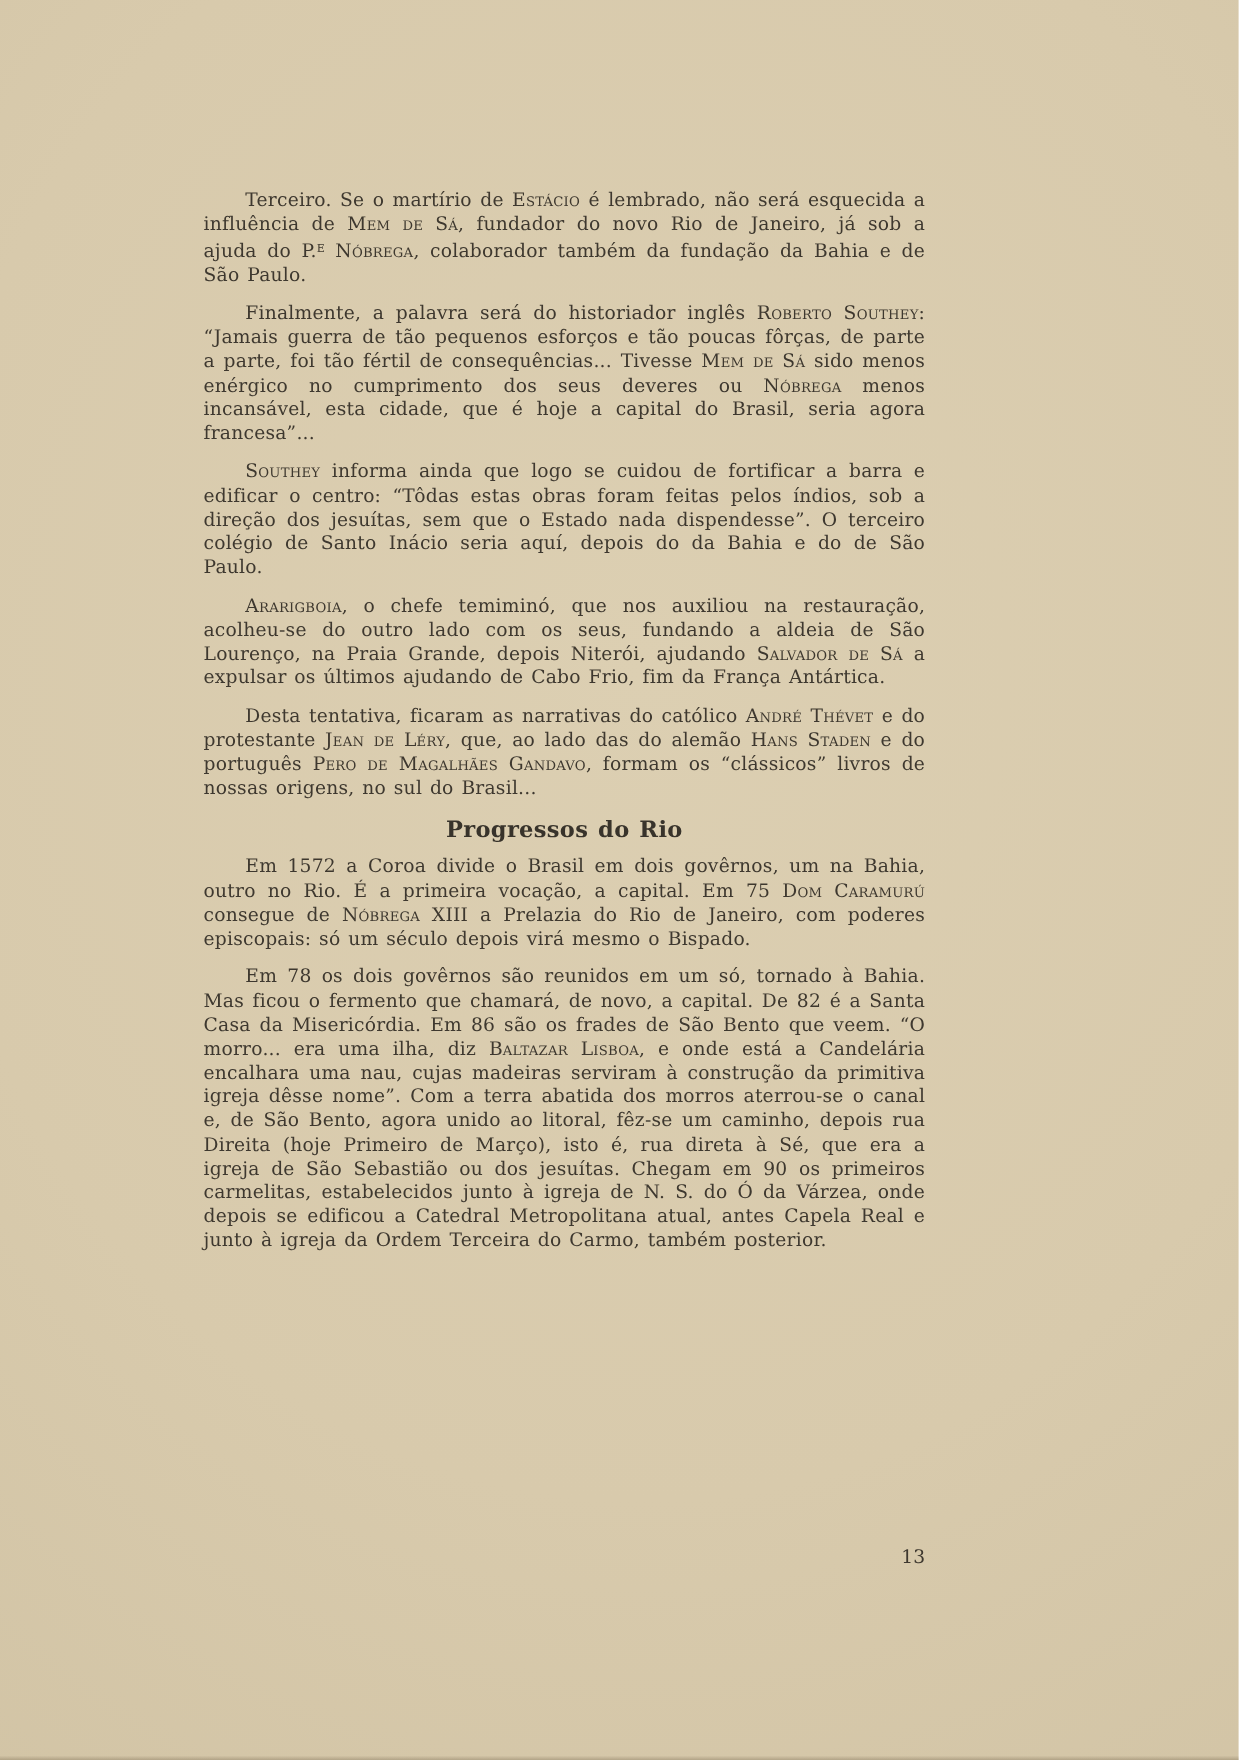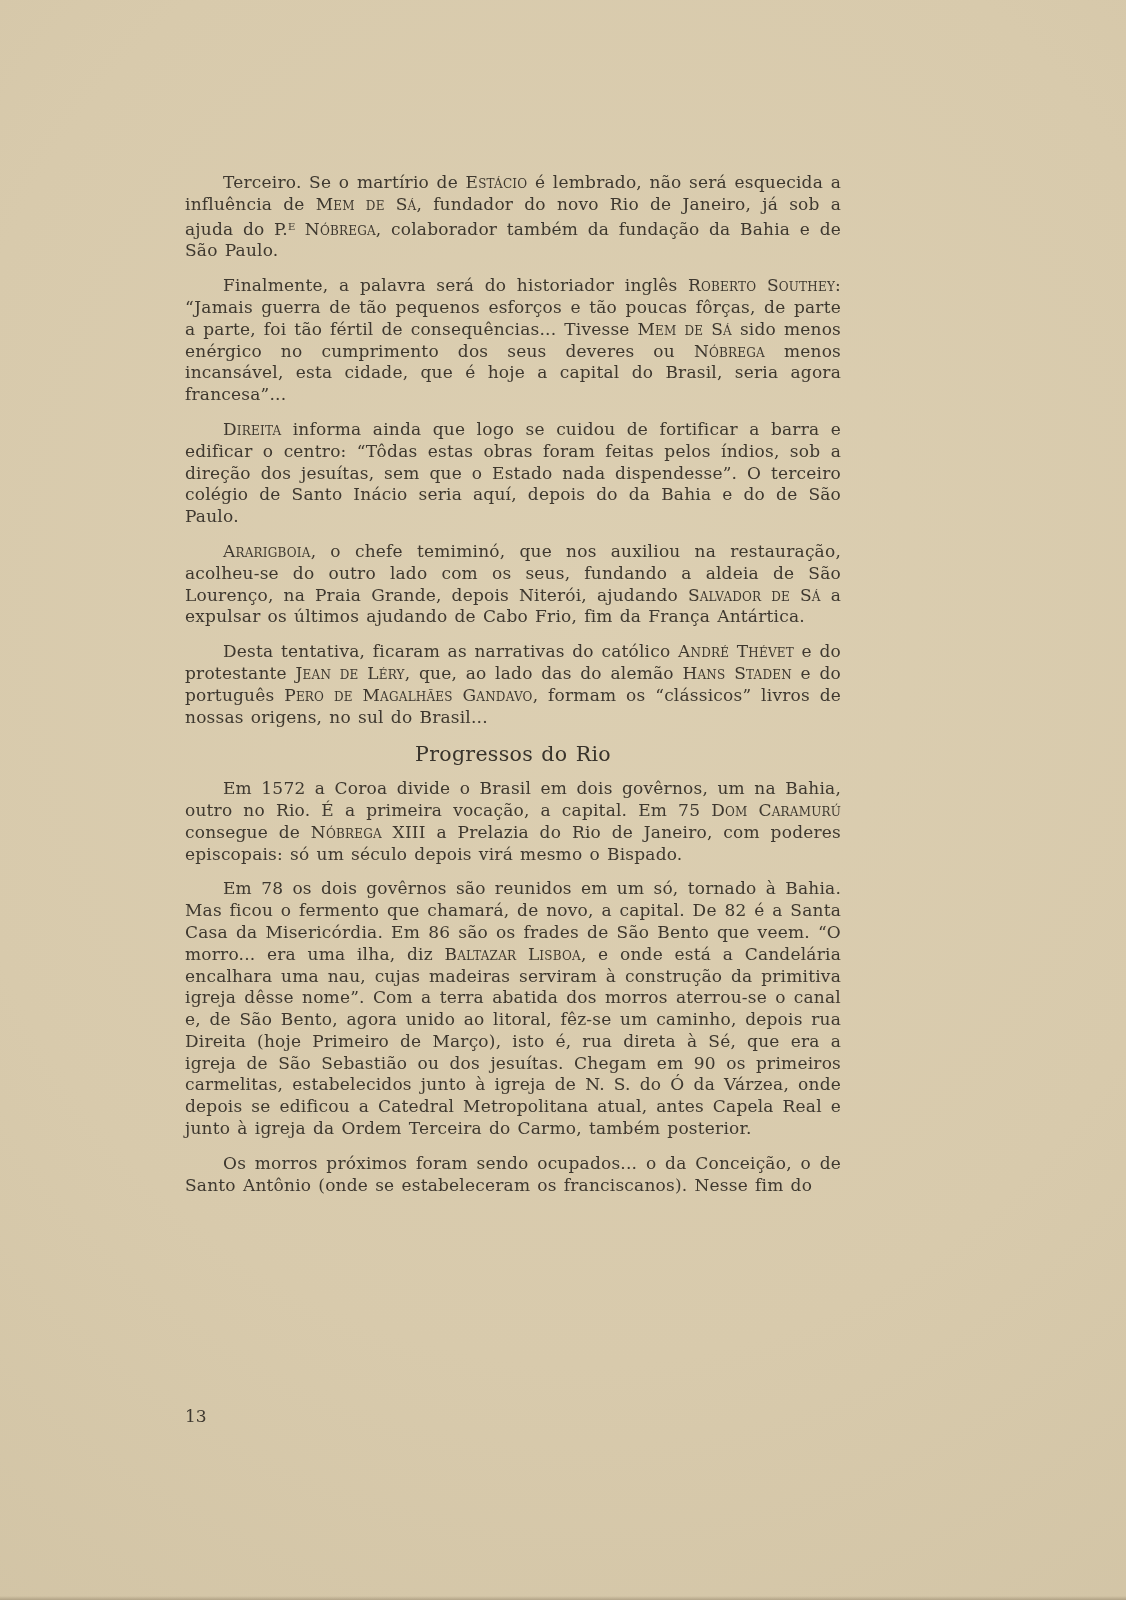--- a/index.html
+++ b/index.html
@@ -43,46 +43,45 @@
   }
   .it {
   }
   .sup {
     font-size: 10px;
     vertical-align: 5px;
     letter-spacing: 0;
   }
   .section-heading {
     font-size: 20.5px;
-    font-weight: normal;
+    font-weight: bold;
     text-align: center;
     margin: 16px 0 12px 0;
     letter-spacing: 0.3px;
     color: #38332b;
   }
   .page-number {
     position: absolute;
     left: 185px;
     top: 1406px;
     width: 656px;
-    text-align: left;
+    text-align: right;
     font-size: 17px;
     color: #3e382f;
   }
 </style>
 </head>
 <body>
 
 <div class="text-block">
     <p class="para indent"><span>Terceiro. Se o martírio de </span><span class="sc">Estácio</span><span> é lembrado, não será esquecida a influência de </span><span class="sc">Mem de Sá</span><span>, fundador do novo Rio de Janeiro, já sob a ajuda do P.</span><span class="sup">E</span><span> </span><span class="sc">Nóbrega</span><span>, colaborador também da fundação da Bahia e de São Paulo.</span></p>
     <p class="para indent"><span>Finalmente, a palavra será do historiador inglês </span><span class="sc">Roberto Southey</span><span>: “Jamais guerra de tão pequenos esforços e tão poucas fôrças, de parte a parte, foi tão fértil de consequências...  Tivesse </span><span class="sc">Mem de Sá</span><span> sido menos enérgico no cumprimento dos seus deveres ou </span><span class="sc">Nóbrega</span><span> menos incansável, esta cidade, que é hoje a capital do Brasil, seria agora francesa”...</span></p>
-    <p class="para indent"><span class="sc">Direita</span><span> informa ainda que logo se cuidou de fortificar a barra e edificar o centro: “Tôdas estas obras foram feitas pelos índios, sob a direção dos jesuítas, sem que o Estado nada dispendesse”. O terceiro colégio de Santo Inácio seria aquí, depois do da Bahia e do de São Paulo.</span></p>
+    <p class="para indent"><span class="sc">Southey</span><span> informa ainda que logo se cuidou de fortificar a barra e edificar o centro: “Tôdas estas obras foram feitas pelos índios, sob a direção dos jesuítas, sem que o Estado nada dispendesse”. O terceiro colégio de Santo Inácio seria aquí, depois do da Bahia e do de São Paulo.</span></p>
     <p class="para indent"><span class="sc">Ararigboia</span><span>, o chefe temiminó, que nos auxiliou na restauração, acolheu-se do outro lado com os seus, fundando a aldeia de São Lourenço, na Praia Grande, depois Niterói, ajudando </span><span class="sc">Salvador de Sá</span><span> a expulsar os últimos ajudando de Cabo Frio, fim da França Antártica.</span></p>
     <p class="para indent"><span>Desta tentativa, ficaram as narrativas do católico </span><span class="sc">André Thévet</span><span> e do protestante </span><span class="sc">Jean de Léry</span><span>, que, ao lado das do alemão </span><span class="sc">Hans Staden</span><span> e do português </span><span class="sc">Pero de Magalhães Gandavo</span><span>, formam os “clássicos” livros de nossas origens, no sul do Brasil...</span></p>
     <h2 class="section-heading"><span>Progressos do Rio</span></h2>
     <p class="para indent"><span>Em 1572 a Coroa divide o Brasil em dois govêrnos, um na Bahia, outro no Rio. É a primeira vocação, a capital. Em 75 </span><span class="sc">Dom Caramurú</span><span> consegue de </span><span class="sc">Nóbrega</span><span> XIII a Prelazia do Rio de Janeiro, com poderes episcopais: só um século depois virá mesmo o Bispado.</span></p>
     <p class="para indent"><span>Em 78 os dois govêrnos são reunidos em um só, tornado à Bahia. Mas ficou o fermento que chamará, de novo, a capital. De 82 é a Santa Casa da Misericórdia. Em 86 são os frades de São Bento que veem. “O morro... era uma ilha, diz </span><span class="sc">Baltazar Lisboa</span><span>, e onde está a Candelária encalhara uma nau, cujas madeiras serviram à construção da primitiva igreja dêsse nome”. Com a terra abatida dos morros aterrou-se o canal e, de São Bento, agora unido ao litoral, fêz-se um caminho, depois rua Direita (hoje Primeiro de Março), isto é, rua </span><span class="it">direta</span><span> à Sé, que era a igreja de São Sebastião ou dos jesuítas. Chegam em 90 os primeiros carmelitas, estabelecidos junto à igreja de N. S. do Ó da Várzea, onde depois se edificou a Catedral Metropolitana atual, antes Capela Real e junto à igreja da Ordem Terceira do Carmo, também posterior.</span></p>
-    <p class="para indent"><span>Os morros próximos foram sendo ocupados... o da Conceição, o de Santo Antônio (onde se estabeleceram os franciscanos). Nesse fim do</span></p>
   </div>
 
 <div class="page-number">13</div>
 
 <div class="page-edge-bottom"></div>
 
 </body></html>

